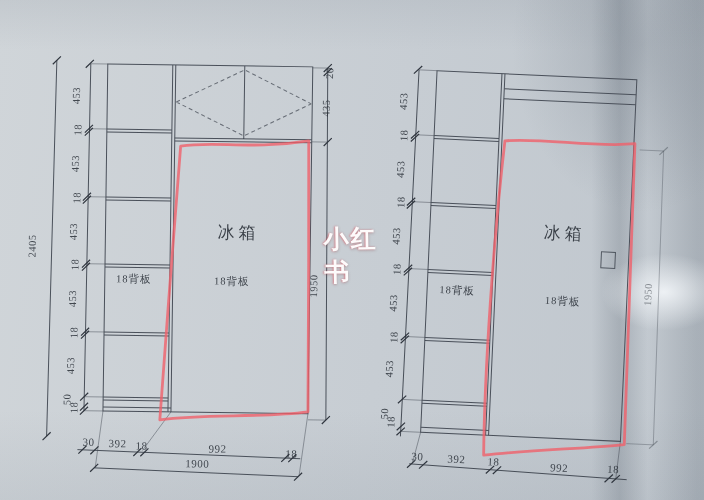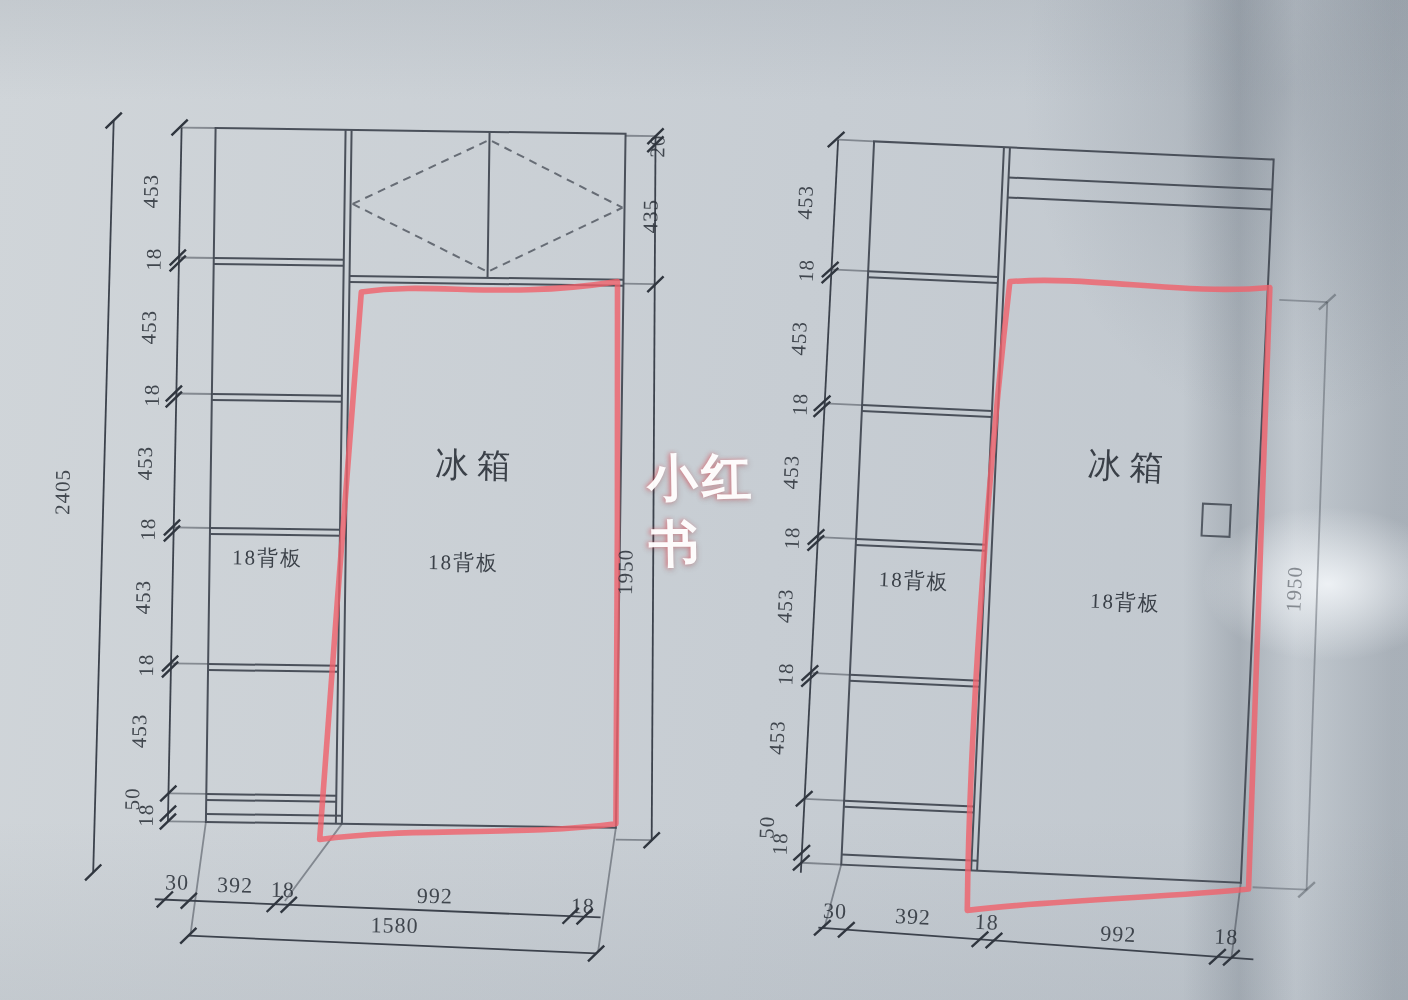--- a/index.html
+++ b/index.html
@@ -103,21 +103,21 @@
 
     <span class="dim rot" style="left:317px; top:31px;">20</span>
     <span class="dim rot" style="left:314px; top:66px;">435</span>
     <span class="dim rot" style="left:304px; top:244px;">1950</span>
 
     <span class="dim big" style="left:81px;  top:403px;">30</span>
     <span class="dim big" style="left:110px; top:404px;">392</span>
     <span class="dim big" style="left:134px; top:406px;">18</span>
     <span class="dim big" style="left:210px; top:408px;">992</span>
     <span class="dim big" style="left:284px; top:412px;">18</span>
-    <span class="dim big" style="left:190px; top:423px;">1580</span>
+    <span class="dim big" style="left:190px; top:423px;">1900</span>
 
     <span class="cn fridge" style="left:228px; top:192px;">冰箱</span>
     <span class="cn panel" style="left:222px; top:241px;">18背板</span>
     <span class="cn panel" style="left:124px; top:240px;">18背板</span>
   </div>
 
   <div class="drawing" style="left:378px; top:42px; width:300px; height:460px; transform:rotate(2.6deg);">
     <svg width="300" height="460" viewBox="0 0 300 460">
       <g stroke="#4a505a" stroke-width="1" fill="none">
         <rect x="50" y="33" width="200" height="362"></rect>

